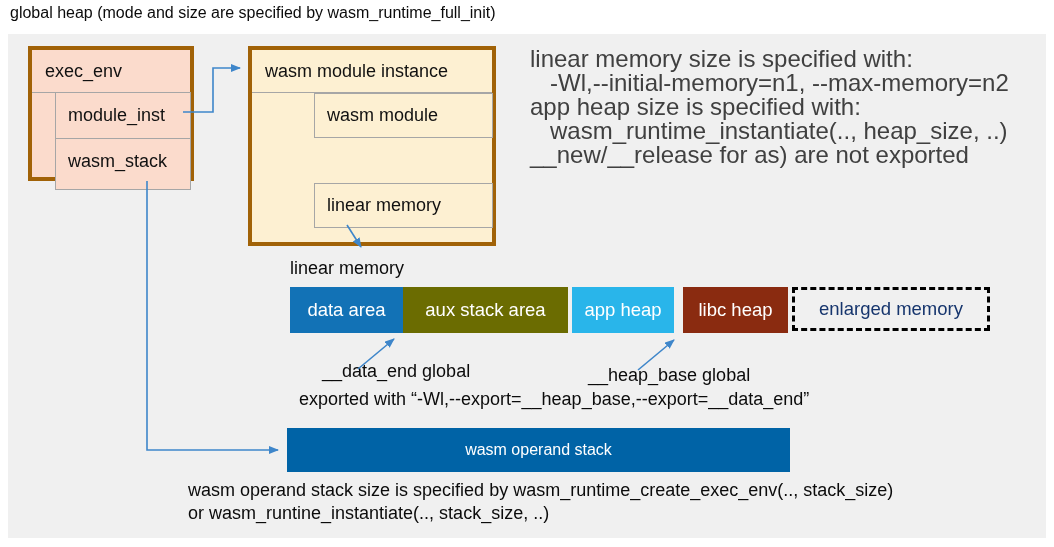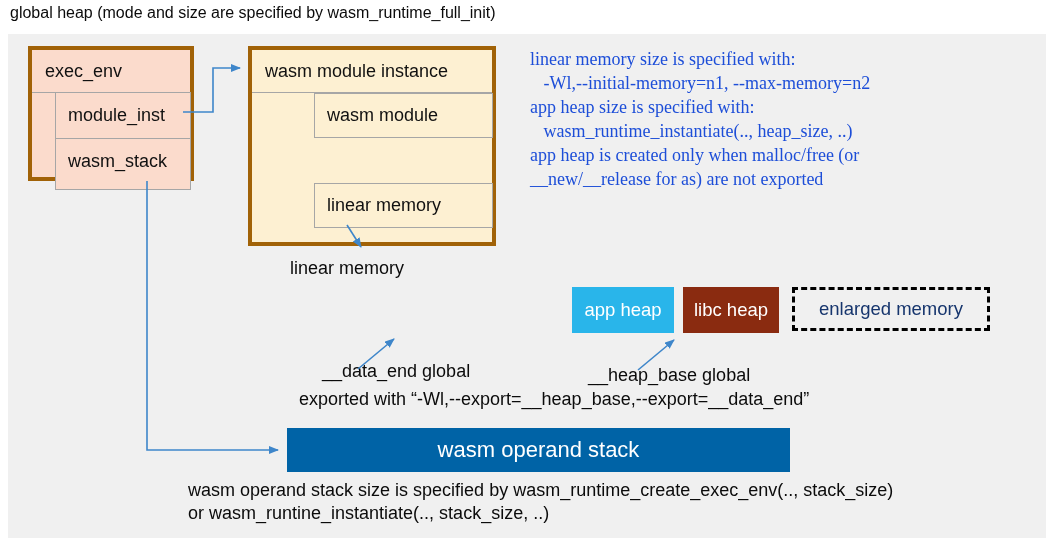--- a/index.html
+++ b/index.html
@@ -19,31 +19,31 @@
            font-size:18px;padding-left:12px;}
   .exec-row{height:52px;line-height:44px;background:#fbdbcc;}
   .inst-row{height:45px;line-height:43px;background:#fdf0d2;margin-left:39px;}
 
   
   .seg{position:absolute;top:287px;height:46px;display:flex;align-items:center;justify-content:center;
        color:#ffffff;font-size:18.5px;}
   .seg-data{left:290px;width:113px;background:#1272b6;}
   .seg-aux{left:403px;width:165px;background:#6b6c01;}
   .seg-app{left:572px;width:102px;background:#29b5ea;}
-  .seg-libc{left:683px;width:96px;background:#8a2b10;}
+  .seg-libc{left:683px;width:105px;background:#8a2b10;}
   .enlarged{position:absolute;left:792px;top:287px;width:198px;height:44px;box-sizing:border-box;
             border:3px dashed #000;display:flex;align-items:center;justify-content:center;
             color:#16356d;font-size:18.5px;}
 
   .label{position:absolute;font-size:18px;color:#0b0b0b;white-space:pre;}
-  .notes{position:absolute;left:530px;top:47px;font-size:18px;line-height:24px;color:#1d4ed8;font-family:Liberation Serif, serif;}
+  .notes{position:absolute;left:530px;top:47px;font-size:24px;line-height:24px;color:#404040;}
   .notes div{white-space:pre;}
 
   .opstack{position:absolute;left:287px;top:428px;width:503px;height:44px;background:#0063a6;
-           color:#ffffff;font-size:22px;display:flex;align-items:center;justify-content:center;}
+           color:#ffffff;font-size:16px;display:flex;align-items:center;justify-content:center;}
 
   .arrows{position:absolute;left:0;top:0;pointer-events:none;}
 </style>
 </head>
 <body>
 
 <div class="canvas">
 
   <div class="panel"></div>
 
@@ -59,26 +59,27 @@
     <div class="box-header">wasm module instance</div>
     <div class="sub-row inst-row" style="top:43px;">wasm module</div>
     <div class="sub-row inst-row" style="top:133px;">linear memory</div>
   </div>
 
   <div class="notes">
     <div>linear memory size is specified with:</div>
     <div>   -Wl,--initial-memory=n1, --max-memory=n2</div>
     <div>app heap size is specified with:</div>
     <div>   wasm_runtime_instantiate(.., heap_size, ..)</div>
-    <div>app heap is created only when malloc/free (or</div>
     <div>__new/__release for as) are not exported</div>
   </div>
 
   <div class="label" style="left:290px;top:258px;">linear memory</div>
 
+  <div class="seg seg-data">data area</div>
+  <div class="seg seg-aux">aux stack area</div>
   <div class="seg seg-app">app heap</div>
   <div class="seg seg-libc">libc heap</div>
   <div class="enlarged">enlarged memory</div>
 
   <div class="label" style="left:322px;top:361px;">__data_end global</div>
   <div class="label" style="left:588px;top:365px;">__heap_base global</div>
   <div class="label" style="left:299px;top:389px;">exported with “-Wl,--export=__heap_base,--export=__data_end”</div>
 
   <div class="opstack">wasm operand stack</div>
 

